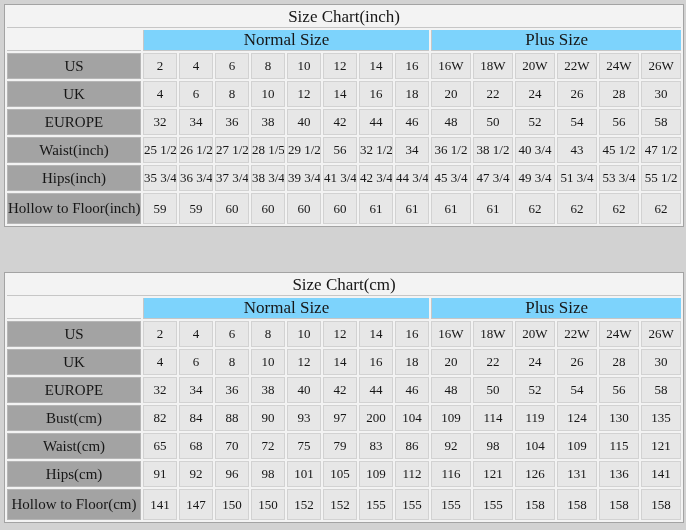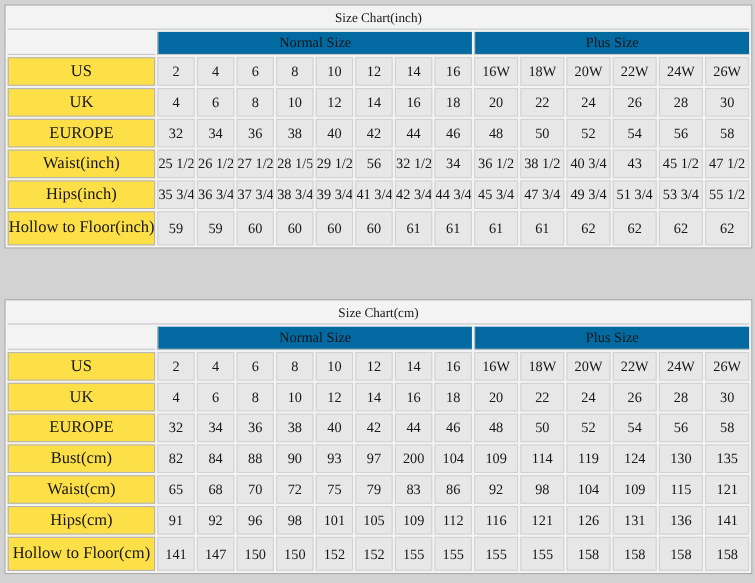--- a/index.html
+++ b/index.html
@@ -36,40 +36,40 @@
     box-sizing: border-box;
     padding: 0;
     margin: 0;
     text-align: center;
     vertical-align: middle;
     overflow: hidden;
     white-space: nowrap;
   }
   .title-cell {
     height: 20px;
-    font-size: 12px;
+    font-size: 17px;
     background: #f3f3f3;
     border-bottom: 1px solid #c6c6c6;
   }
   .corner-cell {
     height: 21px;
     background: #f3f3f3;
     border-bottom: 1px solid #c6c6c6;
   }
   .group-cell {
     height: 21px;
-    font-size: 13px;
-    background: #0369a1;
+    font-size: 17px;
+    background: #7dd3fc;
     border-bottom: 1px solid #c6c6c6;
     border-left: 1px solid #c6c6c6;
   }
   .data-row .label-cell {
     height: 26px;
     font-size: 15px;
-    background: #fde047;
+    background: #a3a3a3;
     border: 1px solid #b6b6b6;
   }
   .data-row .data-cell {
     height: 26px;
     font-size: 13px;
     background: #e7e7e7;
     border: 1px solid #d2d2d2;
   }
   .data-row:last-child .label-cell,
   .data-row:last-child .data-cell {

